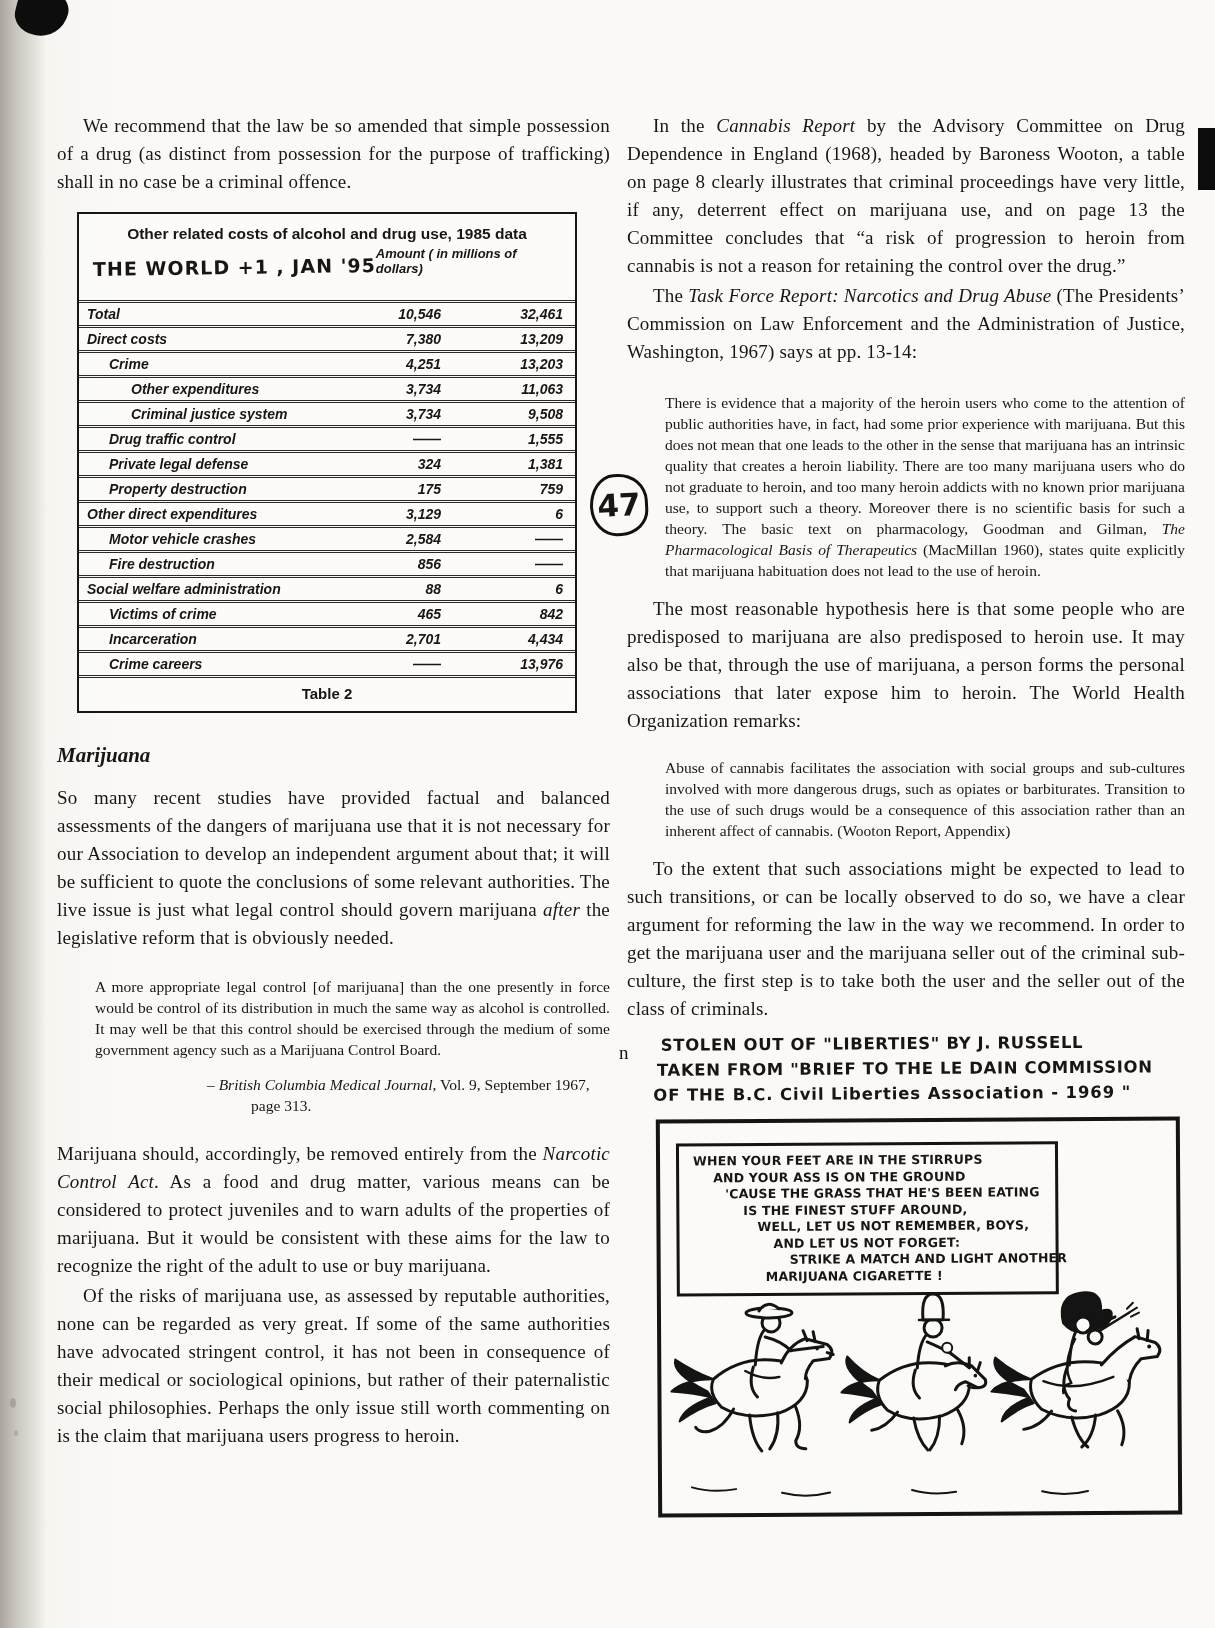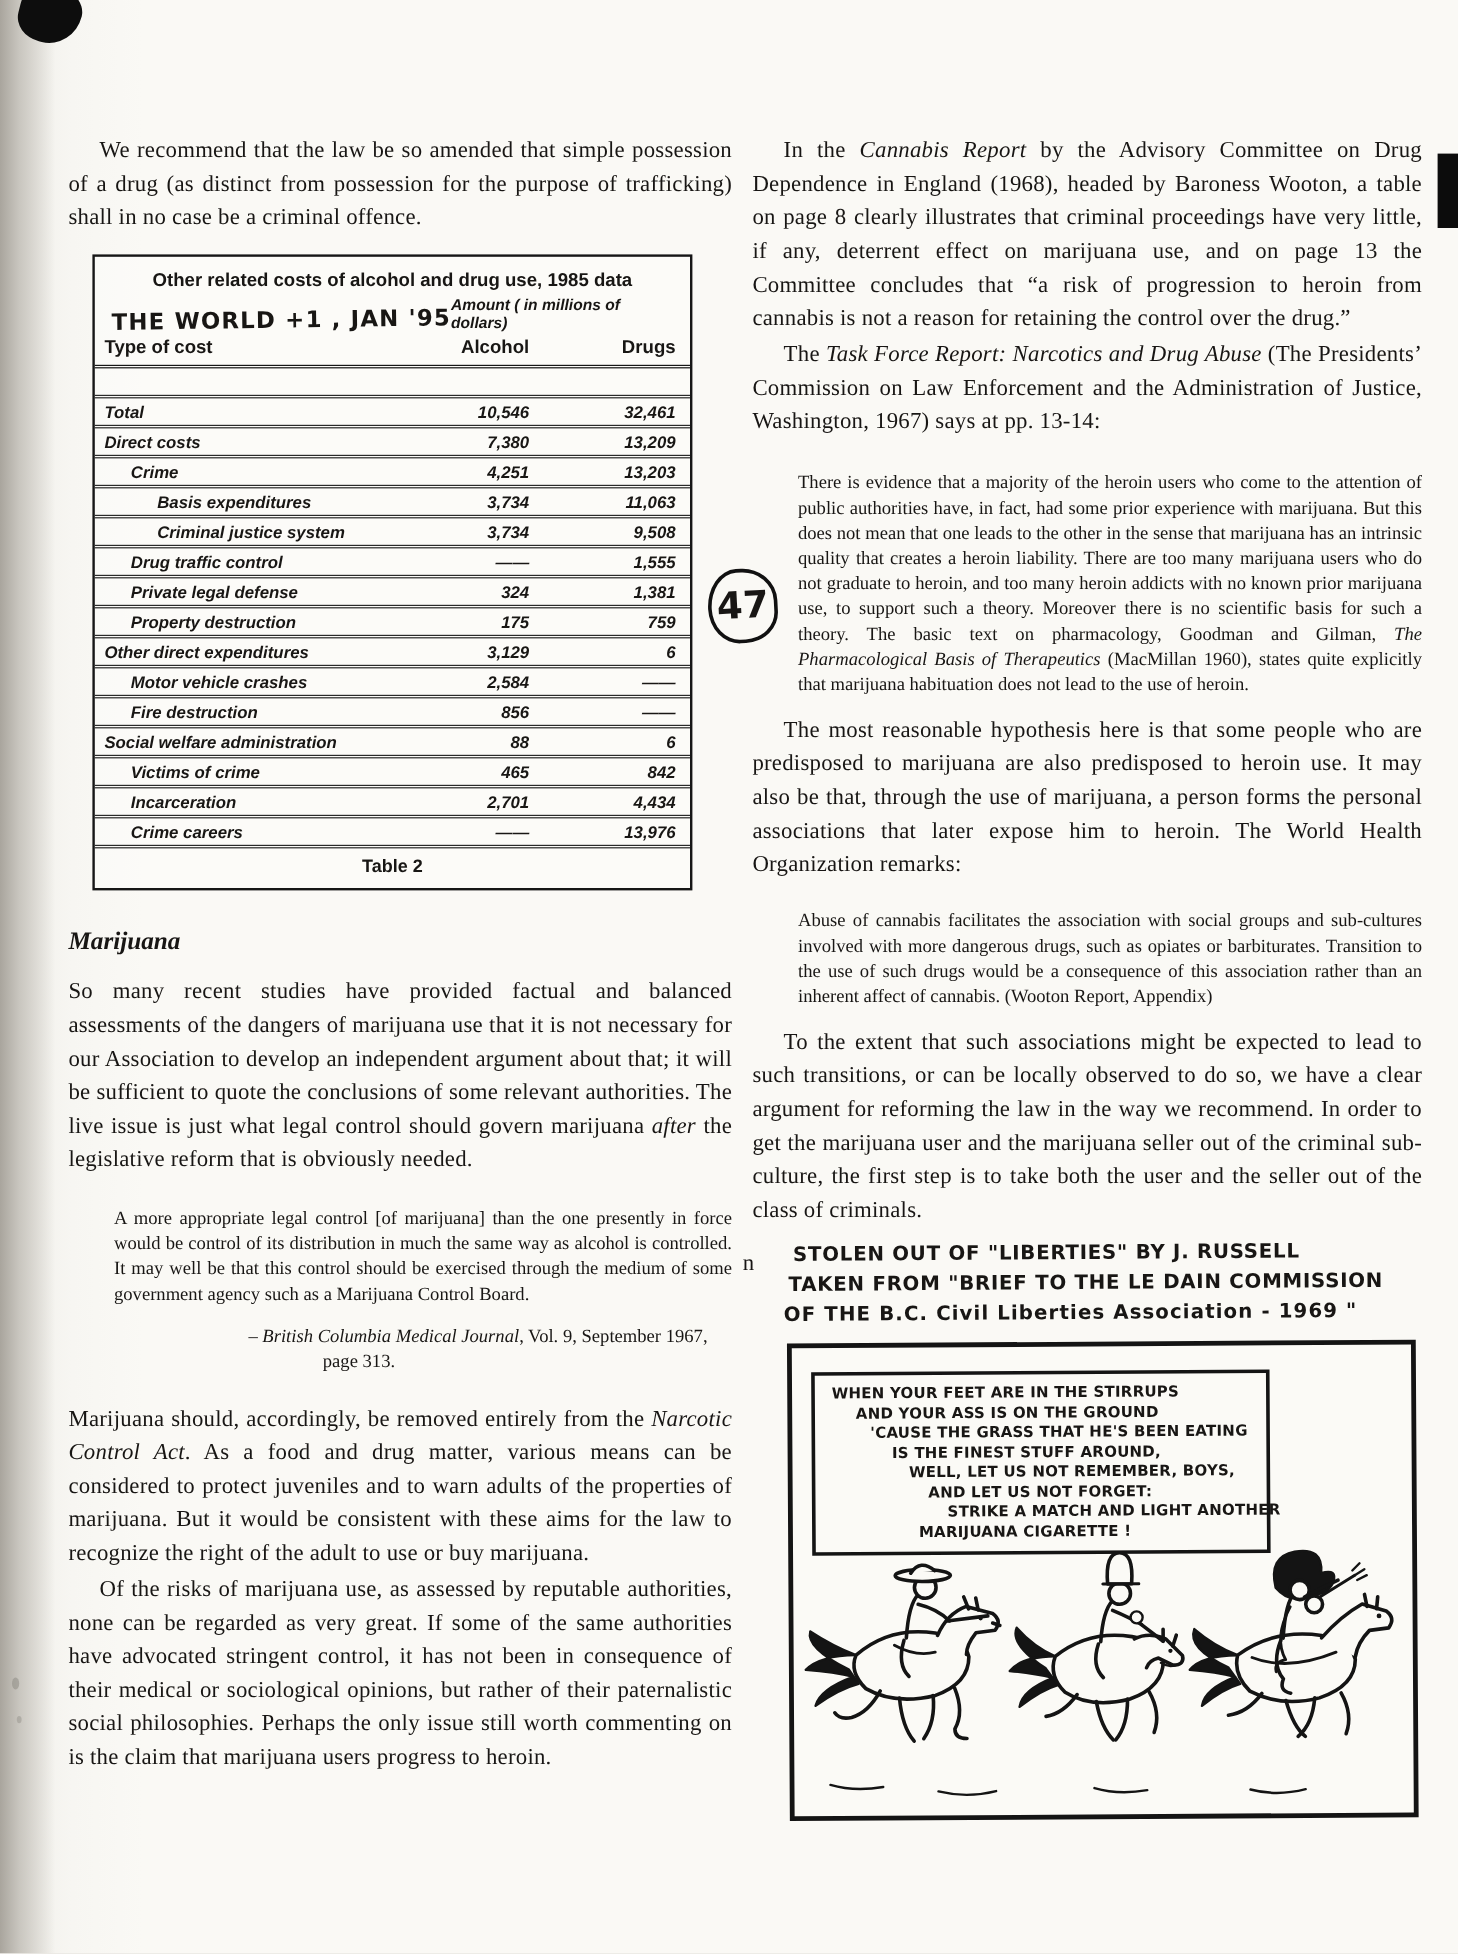--- a/index.html
+++ b/index.html
@@ -33,21 +33,21 @@
   .fl-indent { text-indent:26px; }
   .bq {
     font-family:"Liberation Serif", serif; font-size:15.5px; line-height:21px;
     text-align:justify; margin:16px 0 14px 38px;
   }
   .sec-head {
     font-family:Liberation Serif, serif; font-weight:bold; font-style:italic;
     font-size:21px; margin:30px 0 16px 0;
   }
   .attrib { font-family:"Liberation Serif", serif; font-size:15.5px; line-height:21px; margin:2px 0 0 150px; }
-  .attrib .pg { display:block; margin-left:62px; }
+  .attrib .pg { display:block; margin-left:44px; }
 
   
   .cost-table {
     border:2px solid #161616; margin-top:16px; margin-left:20px; width:496px;
     font-family:"Liberation Sans", sans-serif; background:rgba(255,255,255,0.35);
     padding:9px 0 0 0;
   }
   .ct-title { text-align:center; font-weight:bold; font-size:15.5px; padding:2px 10px 2px; }
   .ct-annrow { display:flex; justify-content:space-between; align-items:flex-end; padding:1px 12px 0 14px; }
   .hand { font-family:"DejaVu Sans", sans-serif; }
@@ -125,43 +125,38 @@
   <div class="col col-left">
 
     <p class="body-text fl-indent">We recommend that the law be so amended that simple possession of a drug (as distinct from possession for the purpose of trafficking) shall in no case be a criminal offence.</p>
 
     <div class="cost-table">
       <div class="ct-title">Other related costs of alcohol and drug use, 1985 data</div>
       <div class="ct-annrow">
         <span class="hand ct-hand">THE WORLD +1 , JAN '95</span>
         <span class="ct-amount">Amount ( in millions of dollars)</span>
       </div>
-      <div class="ct-head">
-        <span class="c-label">Type of cost</span>
-        <span class="c-alc">Alcohol</span>
-        <span class="c-drg">Drugs</span>
-      </div>
 
       <div class="trow first">
         <span class="c-label">Total</span>
         <span class="c-alc">10,546</span>
         <span class="c-drg">32,461</span>
       </div>
       <div class="trow">
         <span class="c-label">Direct costs</span>
         <span class="c-alc">7,380</span>
         <span class="c-drg">13,209</span>
       </div>
       <div class="trow i1">
         <span class="c-label">Crime</span>
         <span class="c-alc">4,251</span>
         <span class="c-drg">13,203</span>
       </div>
       <div class="trow i2">
-        <span class="c-label">Basis expenditures</span>
+        <span class="c-label">Other expenditures</span>
         <span class="c-alc">3,734</span>
         <span class="c-drg">11,063</span>
       </div>
       <div class="trow i2">
         <span class="c-label">Criminal justice system</span>
         <span class="c-alc">3,734</span>
         <span class="c-drg">9,508</span>
       </div>
       <div class="trow i1">
         <span class="c-label">Drug traffic control</span>

